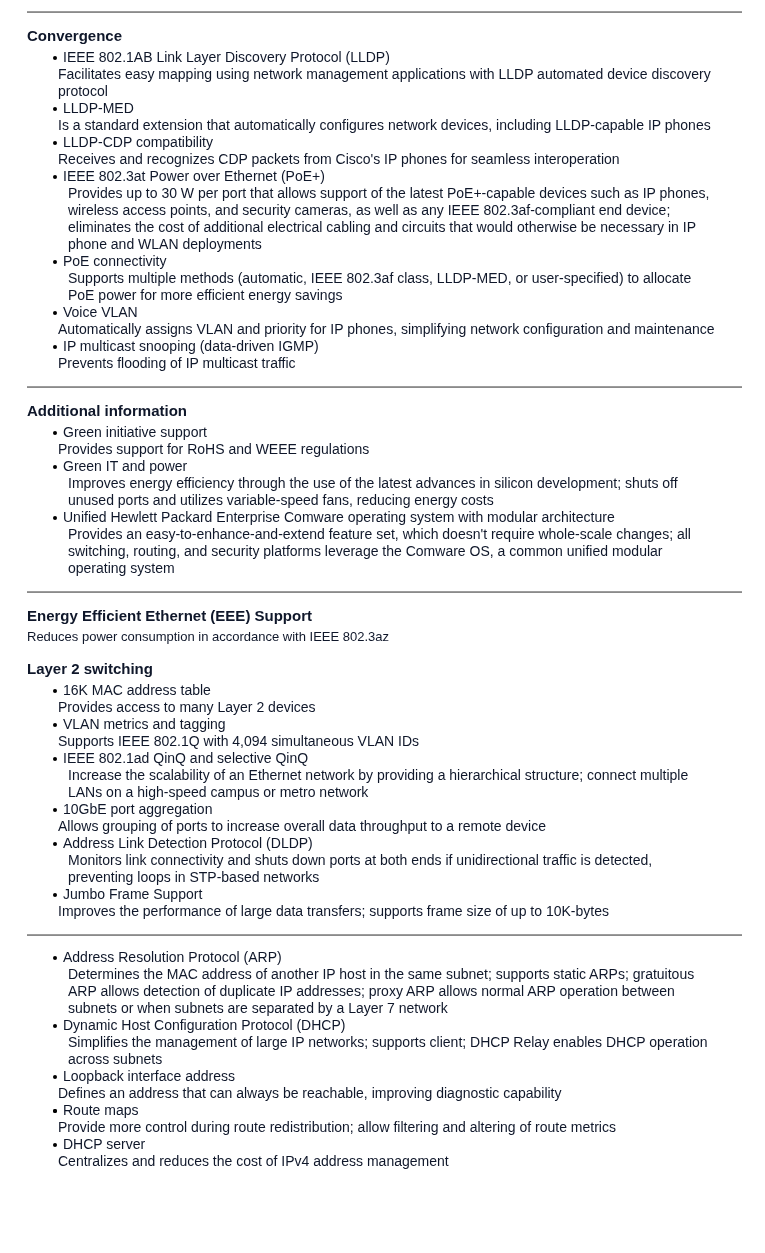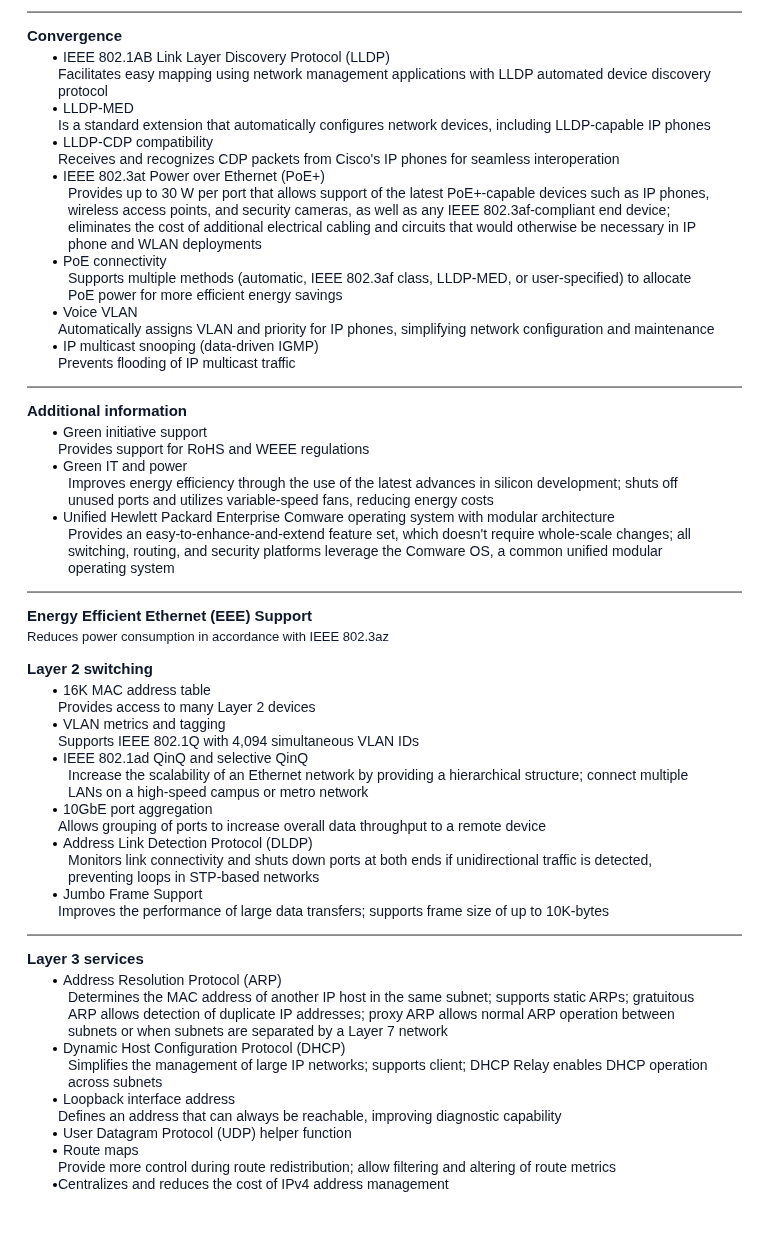--- a/index.html
+++ b/index.html
@@ -168,46 +168,45 @@
           </li>
           <li class="feature-item">
             <span class="bullet"></span>
             <div class="feature-title">Jumbo Frame Support</div>
             <div class="feature-desc normal">Improves the performance of large data transfers; supports frame size of up to 10K-bytes</div>
           </li>
         </ul>
       </div>
       <div class="section">
         <hr class="rule" style="background: rgb(156, 156, 156);">
-        <h2 class="section-title">Layer 3 services</h2>
         <ul class="feature-list">
           <li class="feature-item">
             <span class="bullet"></span>
             <div class="feature-title">Address Resolution Protocol (ARP)</div>
             <div class="feature-desc wide">Determines the MAC address of another IP host in the same subnet; supports static ARPs; gratuitous ARP allows detection of duplicate IP addresses; proxy ARP allows normal ARP operation between subnets or when subnets are separated by a Layer 7 network</div>
           </li>
           <li class="feature-item">
             <span class="bullet"></span>
             <div class="feature-title">Dynamic Host Configuration Protocol (DHCP)</div>
             <div class="feature-desc wide">Simplifies the management of large IP networks; supports client; DHCP Relay enables DHCP operation across subnets</div>
           </li>
           <li class="feature-item">
             <span class="bullet"></span>
             <div class="feature-title">Loopback interface address</div>
             <div class="feature-desc normal">Defines an address that can always be reachable, improving diagnostic capability</div>
           </li>
           <li class="feature-item">
             <span class="bullet"></span>
-            <div class="feature-title">User Datagram Protocol (UDP) helper function</div>
           </li>
           <li class="feature-item">
             <span class="bullet"></span>
             <div class="feature-title">Route maps</div>
             <div class="feature-desc normal">Provide more control during route redistribution; allow filtering and altering of route metrics</div>
           </li>
           <li class="feature-item">
             <span class="bullet"></span>
+            <div class="feature-title">DHCP server</div>
             <div class="feature-desc normal">Centralizes and reduces the cost of IPv4 address management</div>
           </li>
         </ul>
       </div>
     </div>
 </div>
 
 </body></html>

